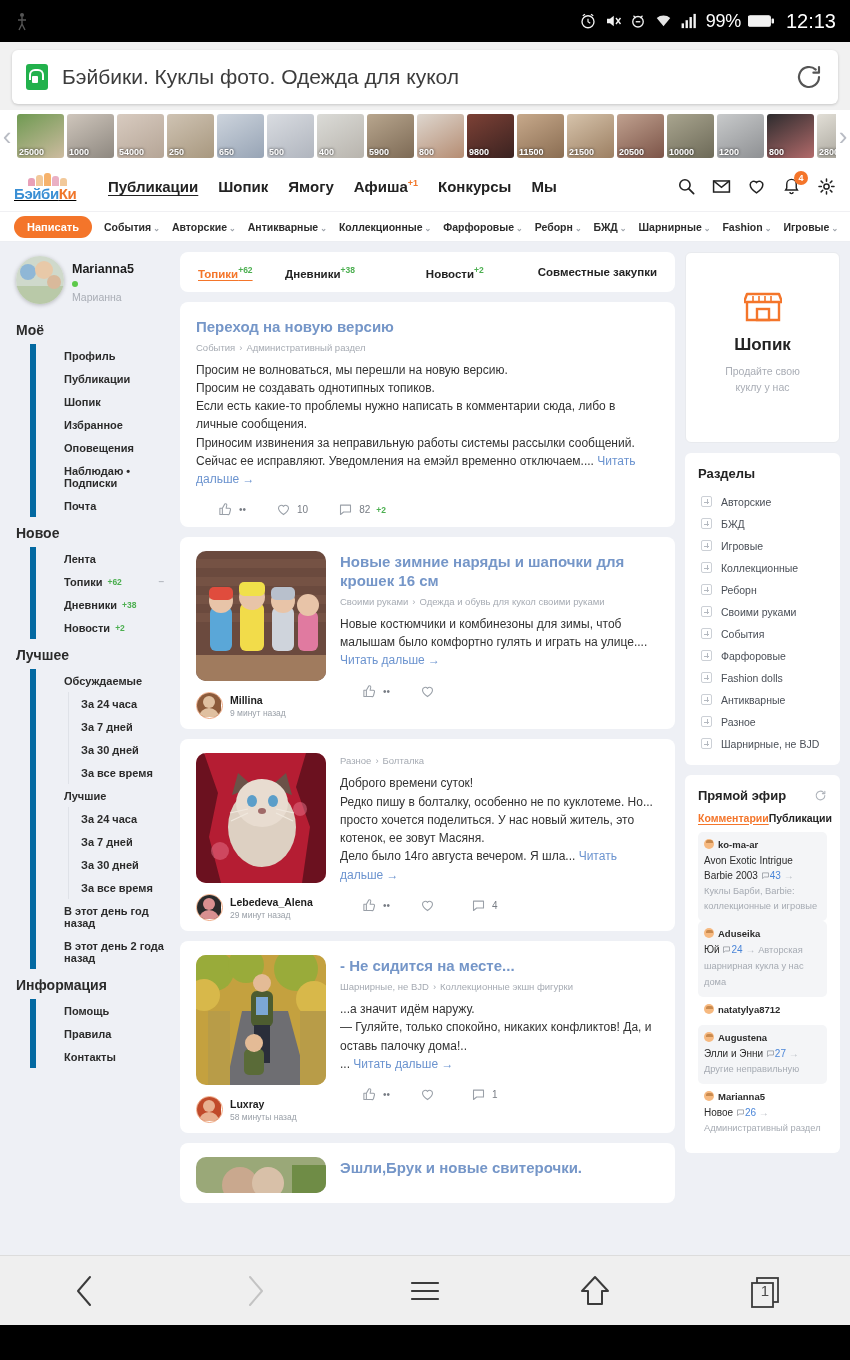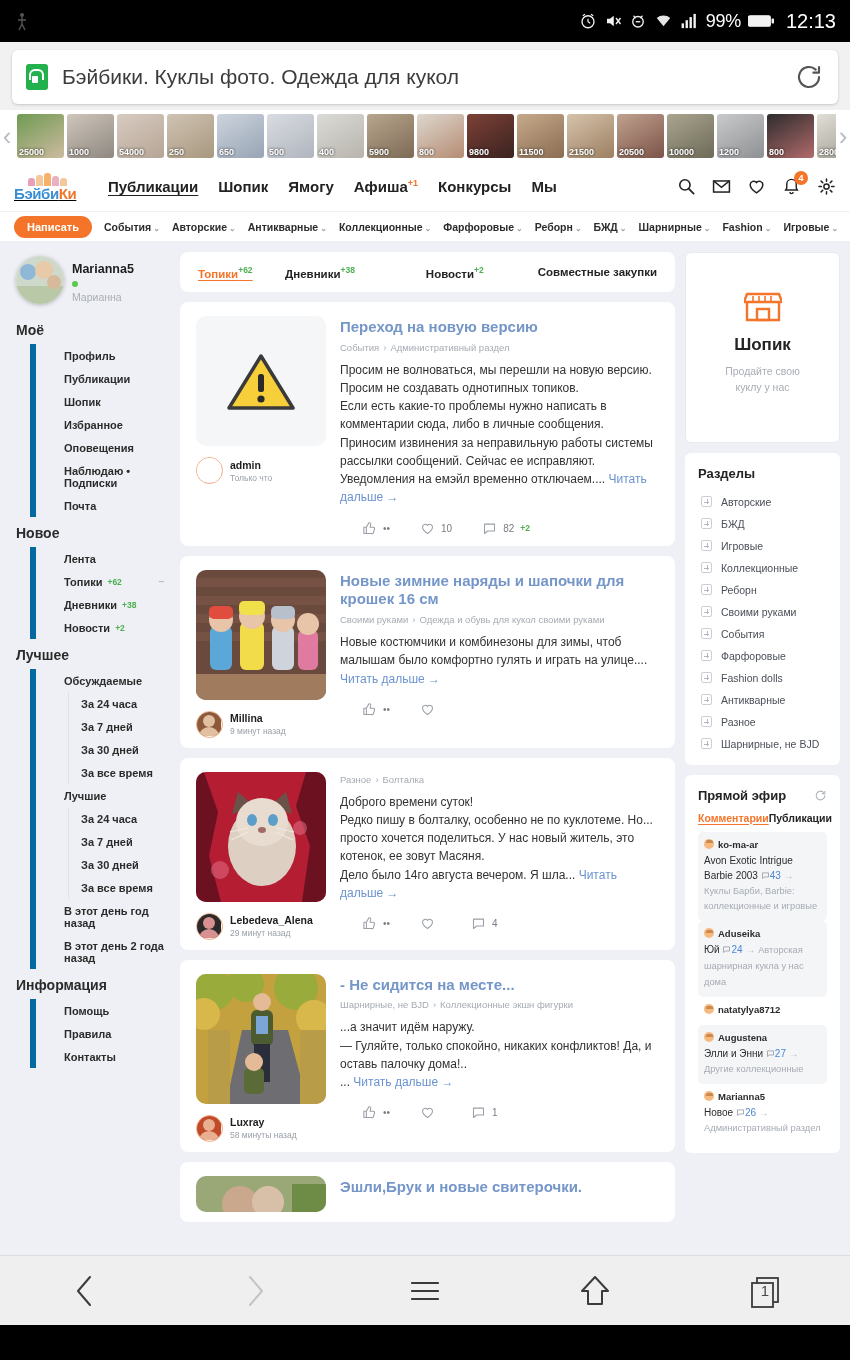--- a/index.html
+++ b/index.html
@@ -543,40 +543,20 @@
 
     <main class="col-mid">
       <div class="tabs-card" id="tabs-card">
           <div class="tab active"><span>Топики</span><span class="badge-plus">+62</span></div>
           <div class="tab"><span>Дневники</span><span class="badge-plus">+38</span></div>
           <div class="tab"><span>Новости</span><span class="badge-plus">+2</span></div>
           <div class="tab"><span>Совместные закупки</span></div>
         </div>
       <div id="posts">
           <article class="post">
-            <div class="post-left">
-              <div class="post-thumb">
-                <svg width="70" height="62" viewBox="0 0 70 62">
-                  <path d="M35 6L67 58H3z" fill="#f7cf3a" stroke="#3a3a3a" stroke-width="3.5" stroke-linejoin="round"></path>
-                  <rect x="32" y="24" width="6" height="18" rx="2.5" fill="#2a2a2a"></rect>
-                  <circle cx="35" cy="49" r="3.6" fill="#2a2a2a"></circle>
-                </svg>
-              </div>
-              <div class="post-author">
-                <div class="avatar-sm"><svg width="24" height="24" viewBox="0 0 24 24">
-                    <rect width="24" height="24" fill="#ffffff"></rect>
-                    <circle cx="12" cy="9" r="6" fill="#ffffff"></circle>
-                    <ellipse cx="12" cy="24" rx="10" ry="9" fill="#ffffff"></ellipse>
-                  </svg></div>
-                <div>
-                  <div class="author-name">admin</div>
-                  <div class="author-time">Только что</div>
-                </div>
-              </div>
-            </div>
             <div class="post-body">
               <div class="post-title">Переход на новую версию</div>
               <div class="post-crumbs"><span>События</span><span class="sep">›</span><span>Административный раздел</span></div>
               <div class="post-text">Просим не волноваться, мы перешли на новую версию.<br>Просим не создавать однотипных топиков.<br>Если есть какие-то проблемы нужно написать в комментарии сюда, либо в личные сообщения.<br>Приносим извинения за неправильную работы системы рассылки сообщений. Сейчас ее исправляют. Уведомления на емэйл временно отключаем.... <span class="read-more">Читать дальше →</span></div>
               <div class="post-actions">
                 <div class="act">
                   <svg width="15" height="15" viewBox="0 0 24 24">
                     <path d="M7 10v10H3V10zM7 10l4-7a2 2 0 013 2l-1 5h5a2 2 0 012 2.4l-1.6 6A2 2 0 0115.5 20H7z" stroke="#9aa0a8" stroke-width="1.7" fill="none" stroke-linejoin="round"></path>
                   </svg>
                   <span class="cnt">••</span>
@@ -912,21 +892,21 @@
                 <span class="live-name">natatylya8712</span>
               </div>
             </div>
             <div class="live-item alt">
               <div class="live-user">
                 <span class="live-av"></span>
                 <span class="live-name">Augustena</span>
               </div>
               <div class="live-text"><span>Элли и Энни</span> <span class="live-cnt"><svg width="9" height="9" viewBox="0 0 24 24" style="vertical-align:-1px">
                     <path d="M4 5h16v11H9l-5 4z" stroke="#8d929a" stroke-width="2" fill="none" stroke-linejoin="round"></path>
-                  </svg></span><span class="live-cnt">27</span> <span class="live-arrow">→</span> <span class="live-cat">Другие коллекционные</span></div>
+                  </svg></span><span class="live-cnt">27</span> <span class="live-arrow">→</span> <span class="live-cat">Другие неправильную</span></div>
             </div>
             <div class="live-item">
               <div class="live-user">
                 <span class="live-av"></span>
                 <span class="live-name">Marianna5</span>
               </div>
               <div class="live-text"><span>Новое</span> <span class="live-cnt"><svg width="9" height="9" viewBox="0 0 24 24" style="vertical-align:-1px">
                     <path d="M4 5h16v11H9l-5 4z" stroke="#8d929a" stroke-width="2" fill="none" stroke-linejoin="round"></path>
                   </svg></span><span class="live-cnt">26</span> <span class="live-arrow">→</span> <span class="live-cat">Административный раздел</span></div>
             </div>

